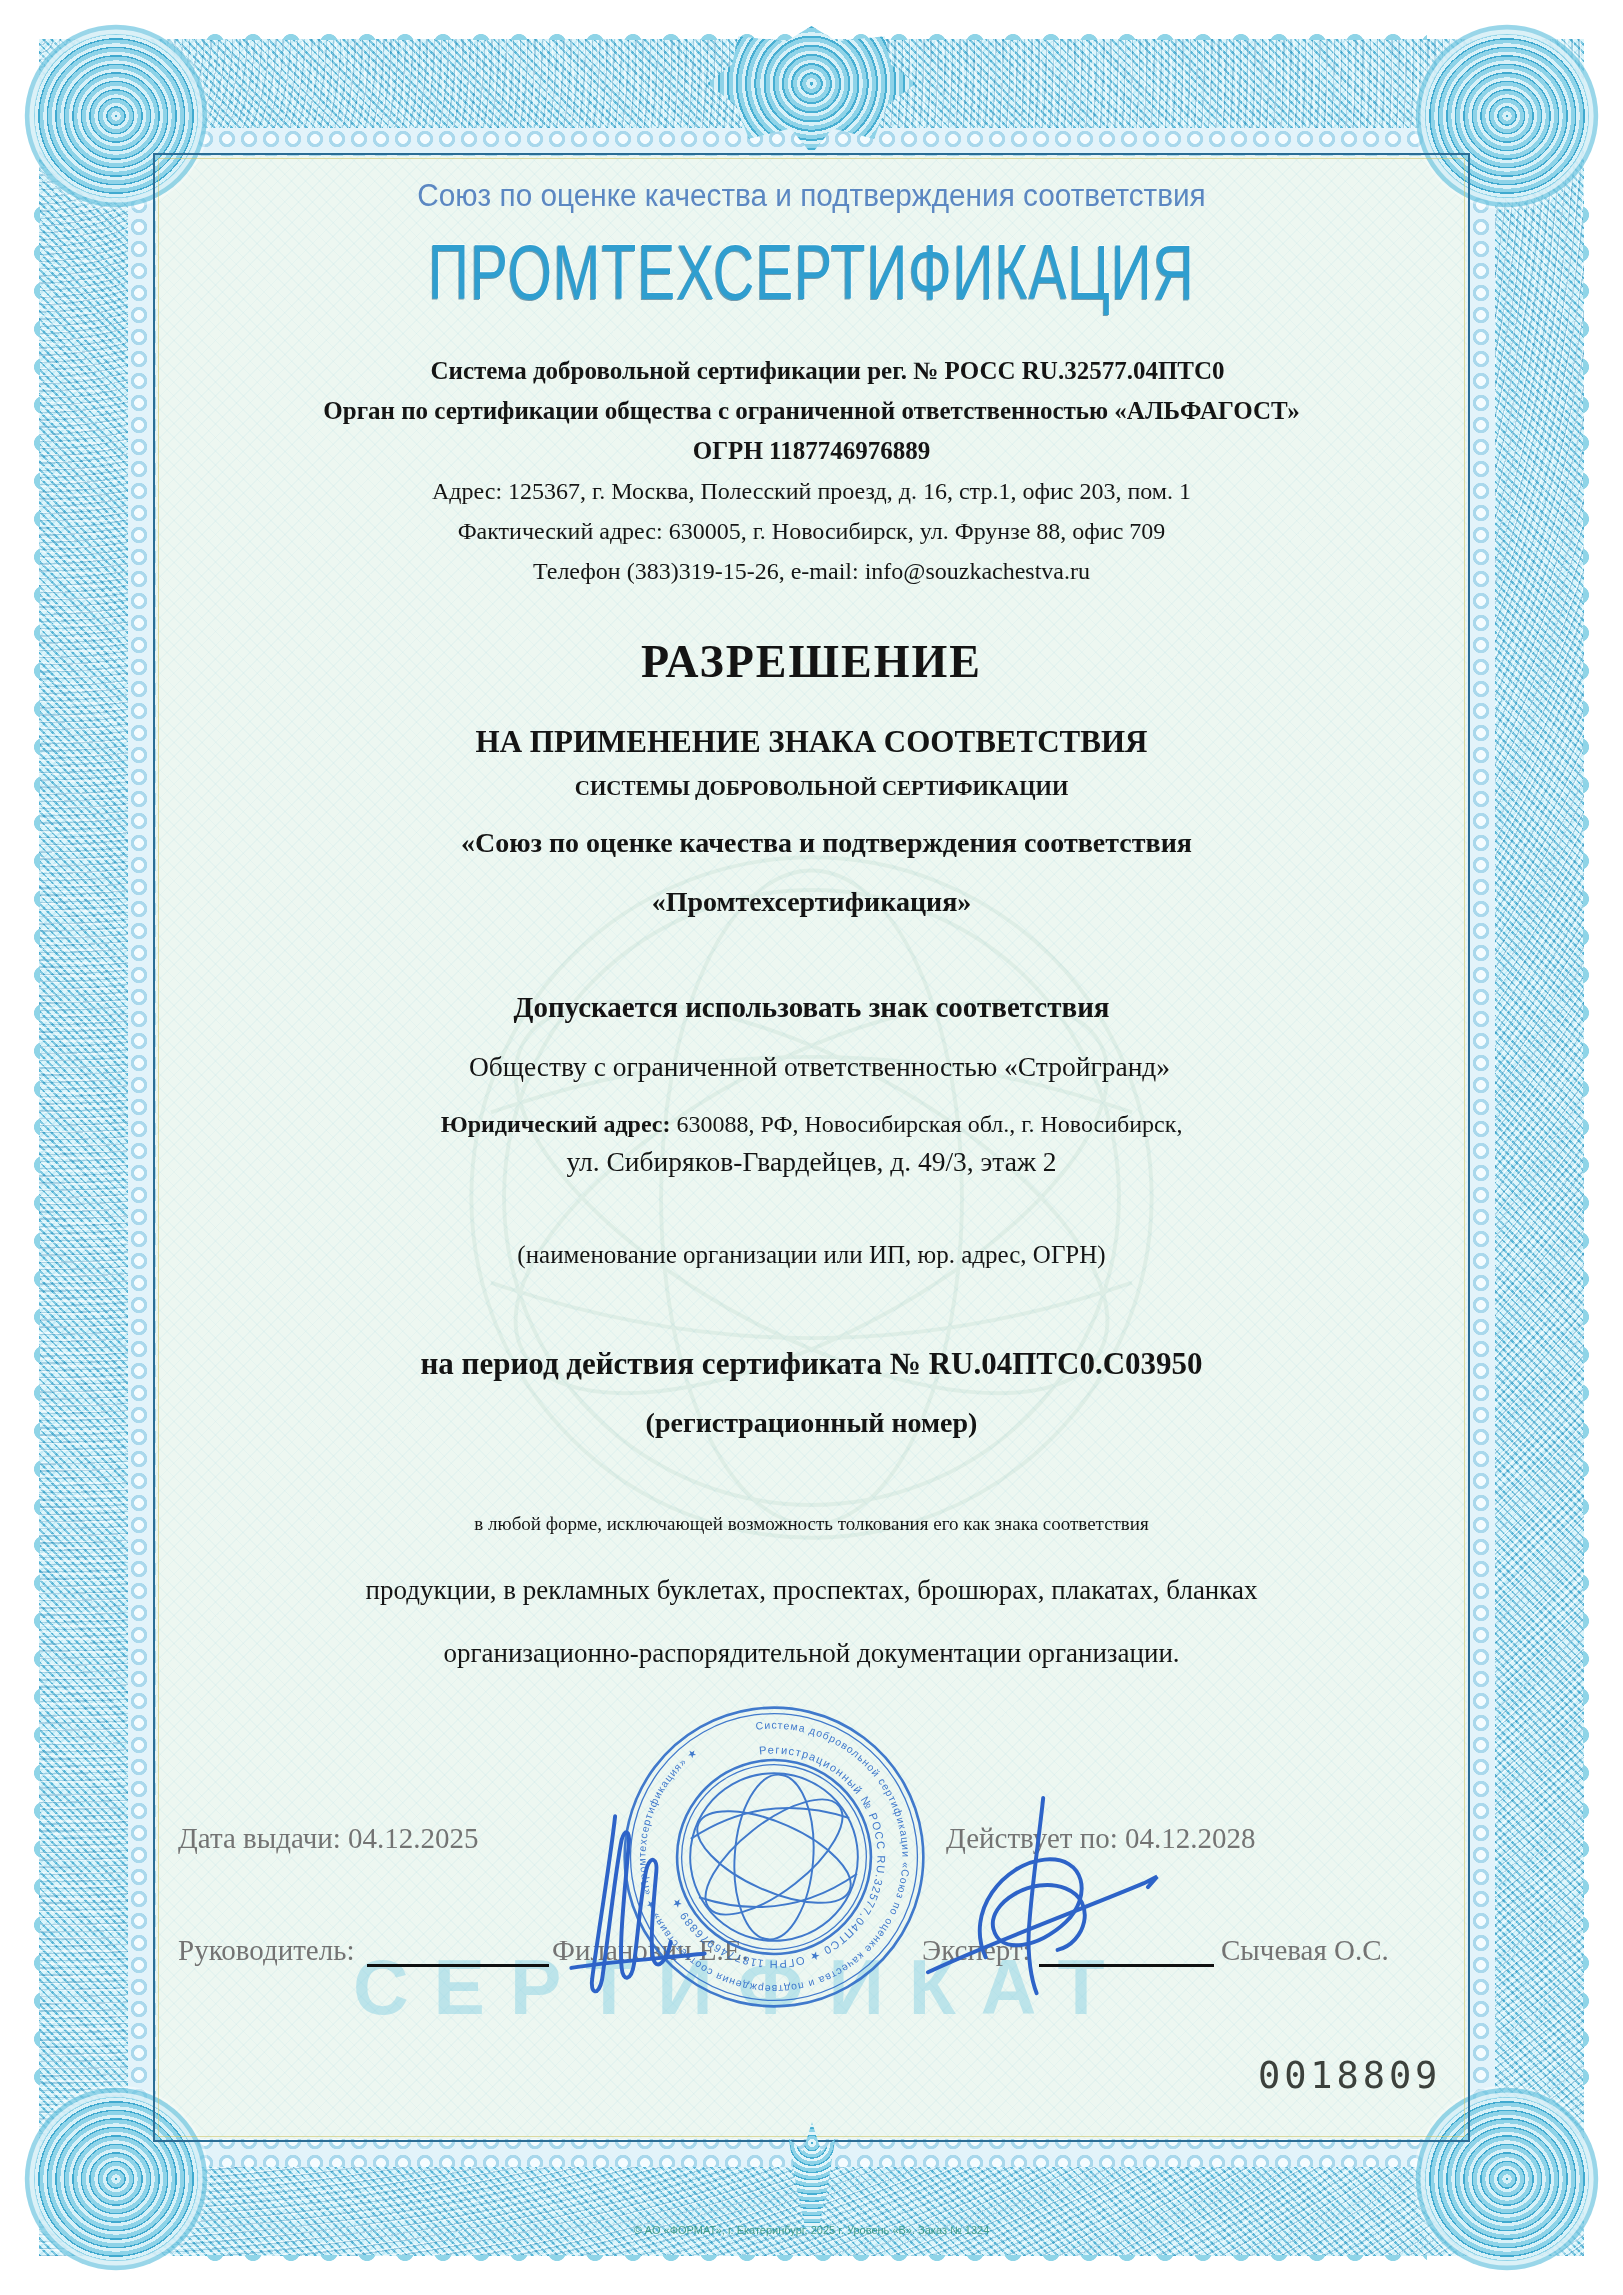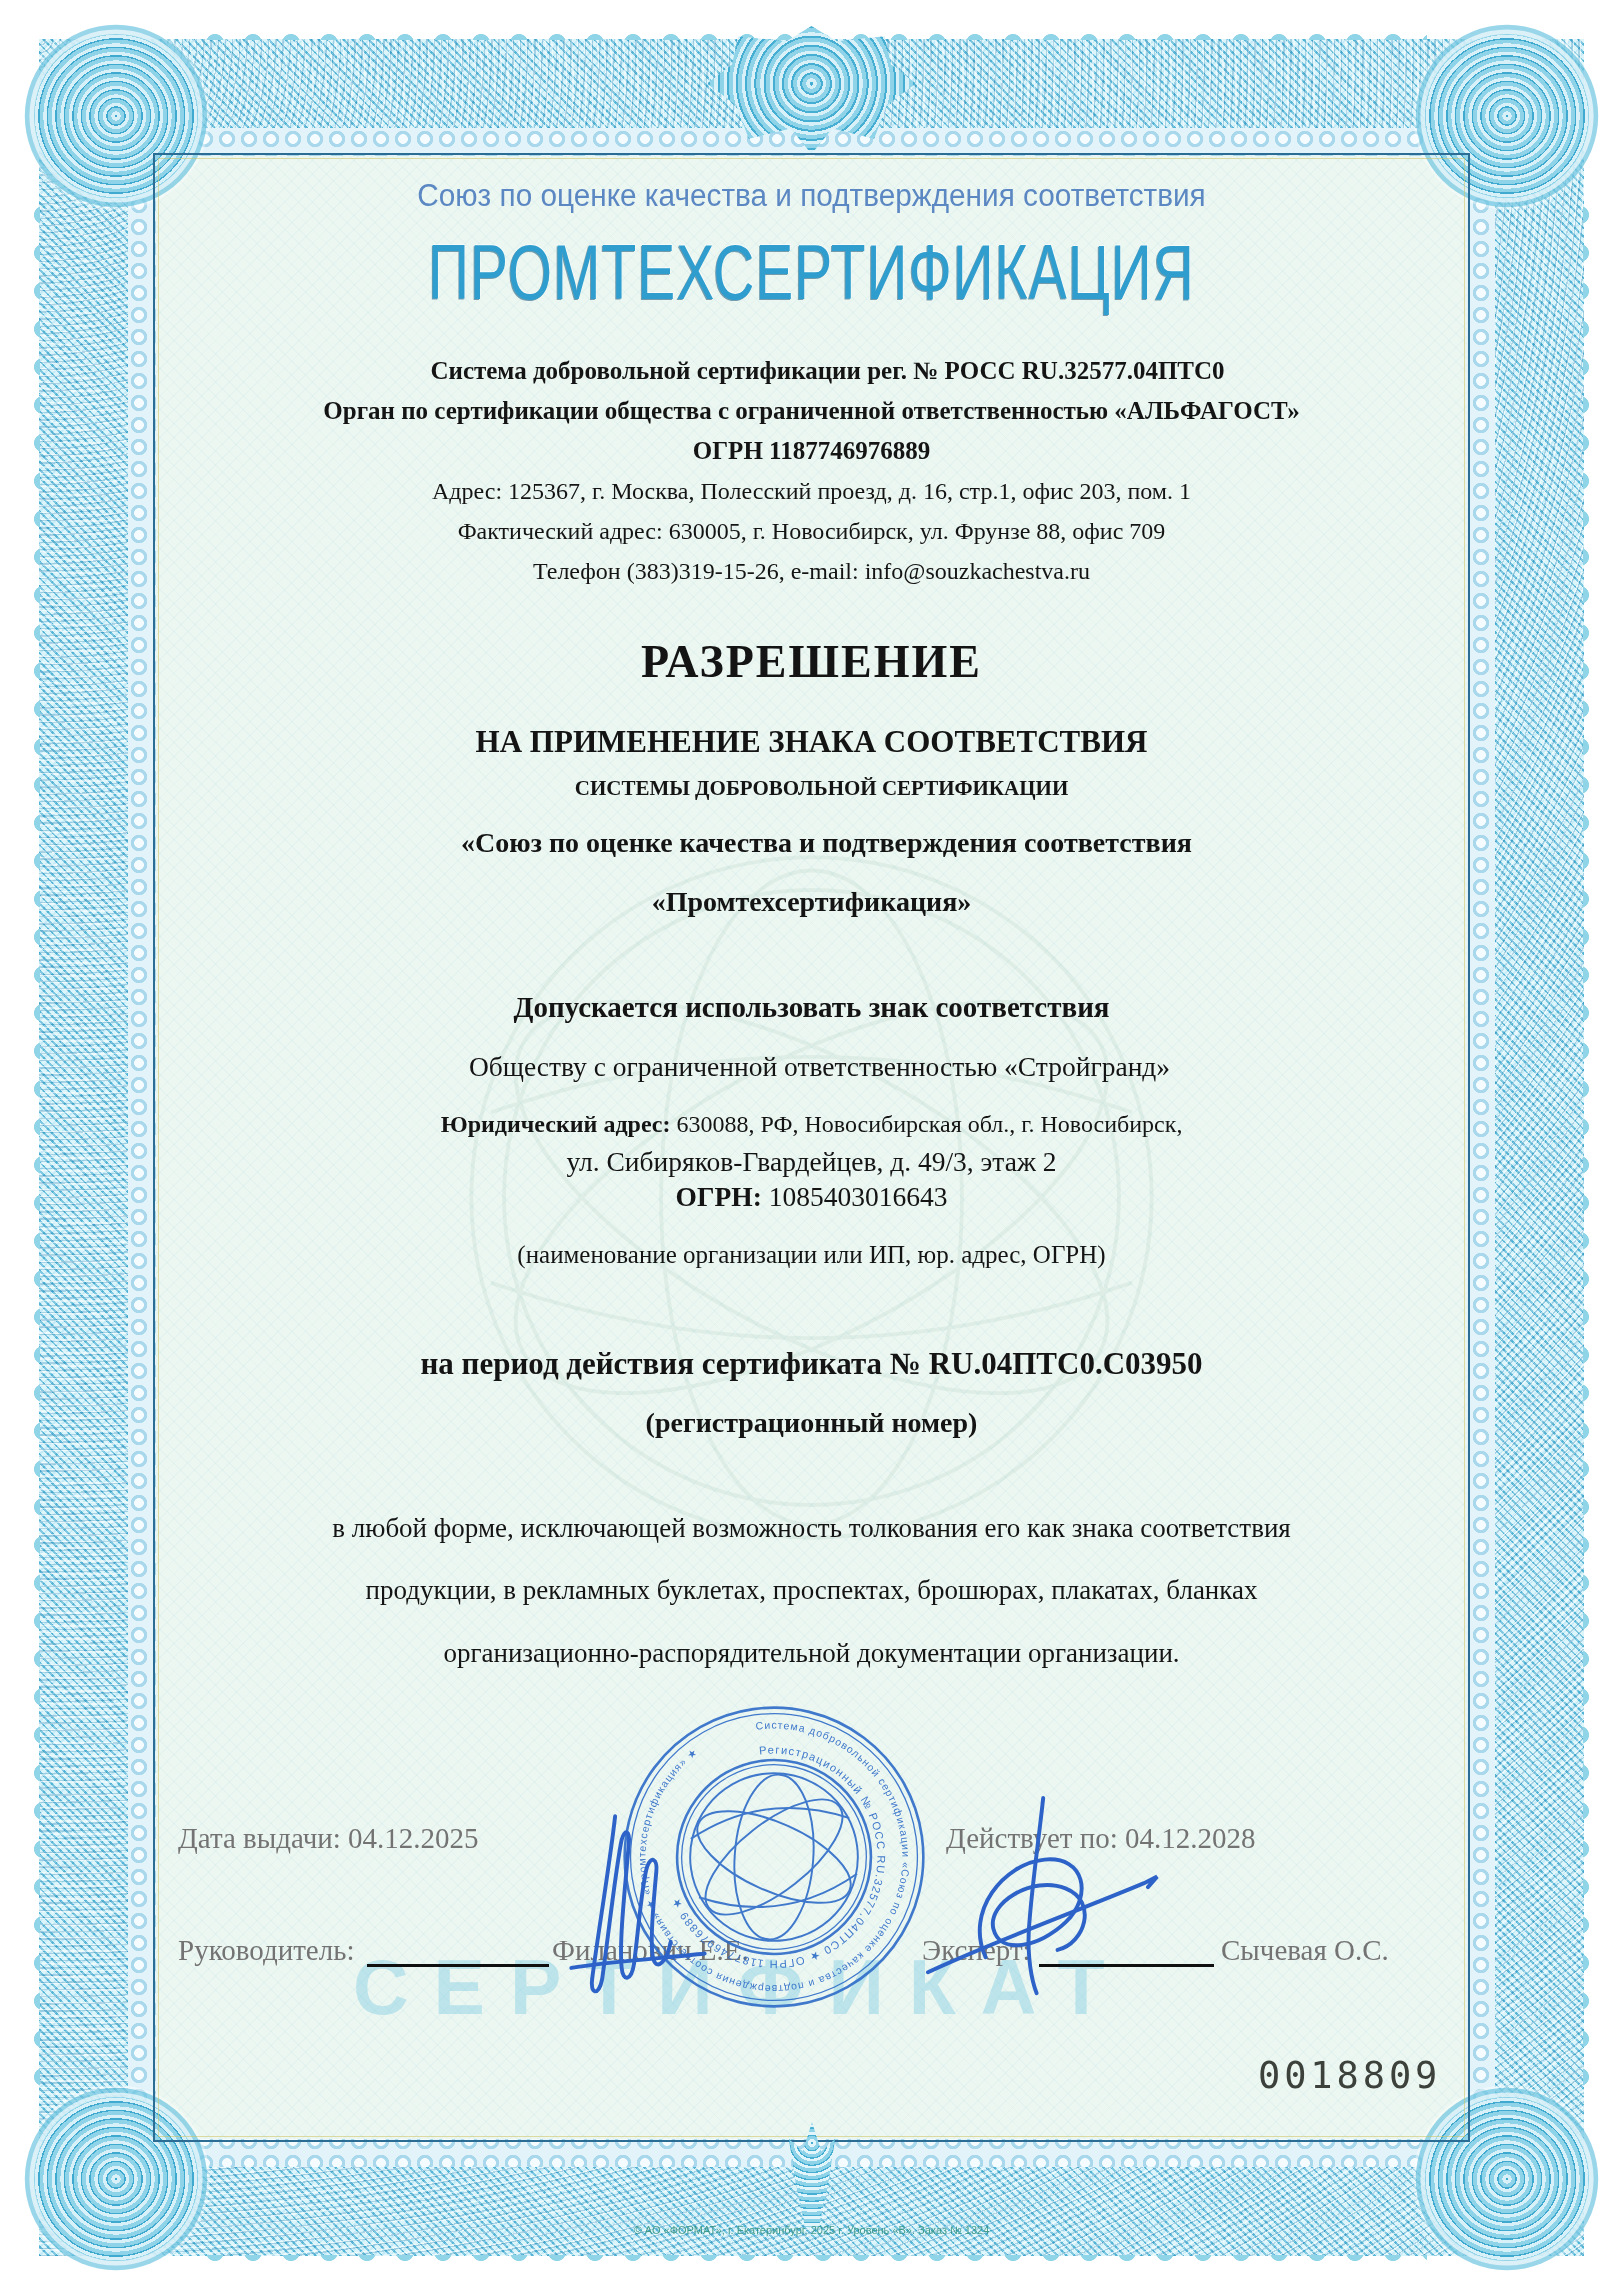--- a/index.html
+++ b/index.html
@@ -123,27 +123,26 @@
     <div class="t b" style="top:636px;font-size:46px;letter-spacing:2px;">РАЗРЕШЕНИЕ</div>
     <div class="t b" style="top:724px;font-size:31px;">НА ПРИМЕНЕНИЕ ЗНАКА СООТВЕТСТВИЯ</div>
     <div class="t b" style="top:776px;font-size:21px;padding-left:20px;">СИСТЕМЫ ДОБРОВОЛЬНОЙ СЕРТИФИКАЦИИ</div>
     <div class="t b" style="top:827px;font-size:28px;padding-left:30px;">«Союз по оценке качества и подтверждения соответствия</div>
     <div class="t b" style="top:886px;font-size:28px;">«Промтехсертификация»</div>
 
     <div class="t b" style="top:991px;font-size:29px;">Допускается использовать знак соответствия</div>
     <div class="t" style="top:1051px;font-size:27.5px;padding-left:16px;">Обществу с ограниченной ответственностью «Стройгранд»</div>
     <div class="t" style="top:1111px;font-size:24px;"><span class="b">Юридический адрес:</span><span> 630088, РФ, Новосибирская обл., г. Новосибирск,</span></div>
     <div class="t" style="top:1146px;font-size:27.5px;">ул. Сибиряков-Гвардейцев, д. 49/3, этаж 2</div>
-    <div class="t" style="top:1181px;font-size:27.5px;"><span class="b">ОГРН:</span><span> 1085403016643</span></div>
     <div class="t" style="top:1241px;font-size:25px;">(наименование организации  или ИП, юр. адрес, ОГРН)</div>
 
     <div class="t b" style="top:1346px;font-size:31px;">на период действия сертификата № RU.04ПТС0.С03950</div>
     <div class="t b" style="top:1407px;font-size:28px;">(регистрационный номер)</div>
 
-    <div class="t" style="top:1513px;font-size:27px;">в любой форме, исключающей возможность толкования его как знака соответствия</div>
+    <div class="t" style="top:1513px;font-size:19px;">в любой форме, исключающей возможность толкования его как знака соответствия</div>
     <div class="t" style="top:1575px;font-size:27px;">продукции, в рекламных буклетах, проспектах, брошюрах, плакатах, бланках</div>
     <div class="t" style="top:1638px;font-size:27px;">организационно-распорядительной документации организации.</div>
 
     <div class="abs" style="left:178px;top:1822px;font-size:29px;">Дата выдачи: 04.12.2025</div>
     <div class="abs" style="left:946px;top:1822px;font-size:29px;">Действует по: 04.12.2028</div>
 
     <div class="abs" style="left:178px;top:1934px;font-size:29px;">Руководитель:</div>
     <div class="sig-line" style="left:367px;top:1964px;width:182px;"></div>
     <div class="abs" style="left:552px;top:1934px;font-size:29px;">Филанович Е.Е.</div>
 

